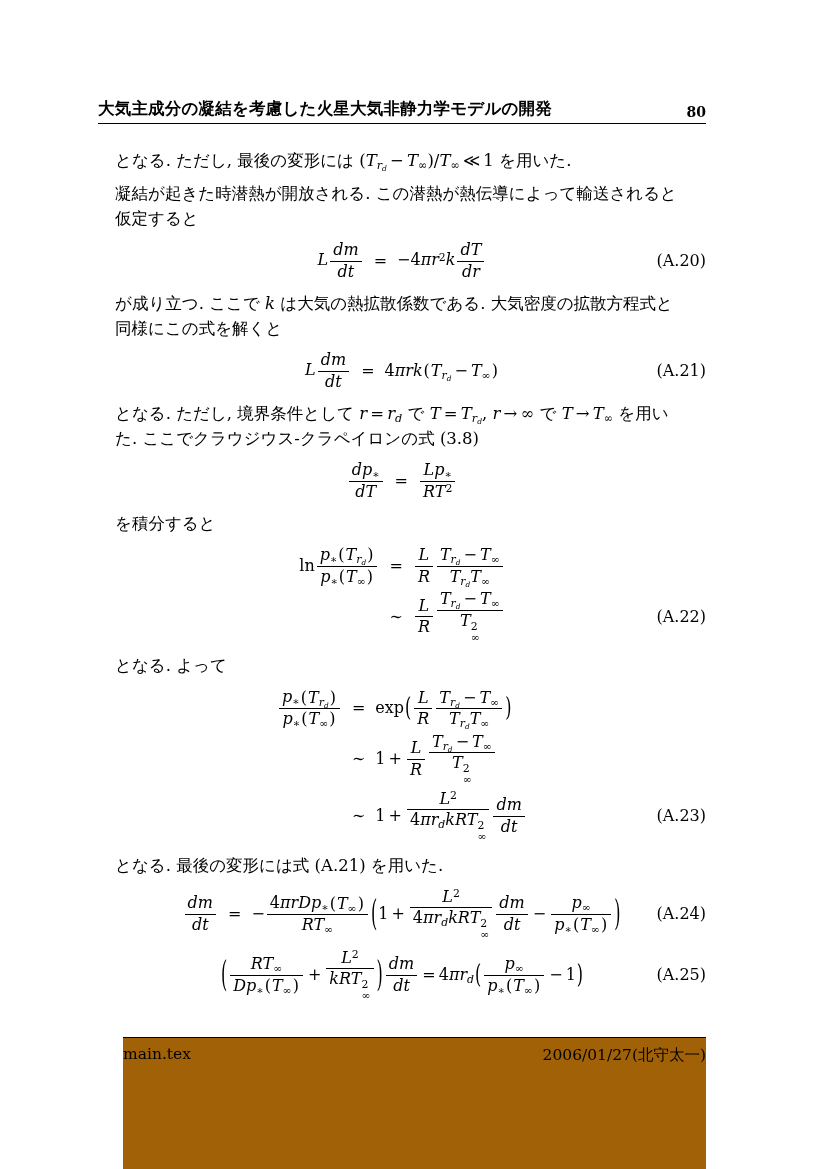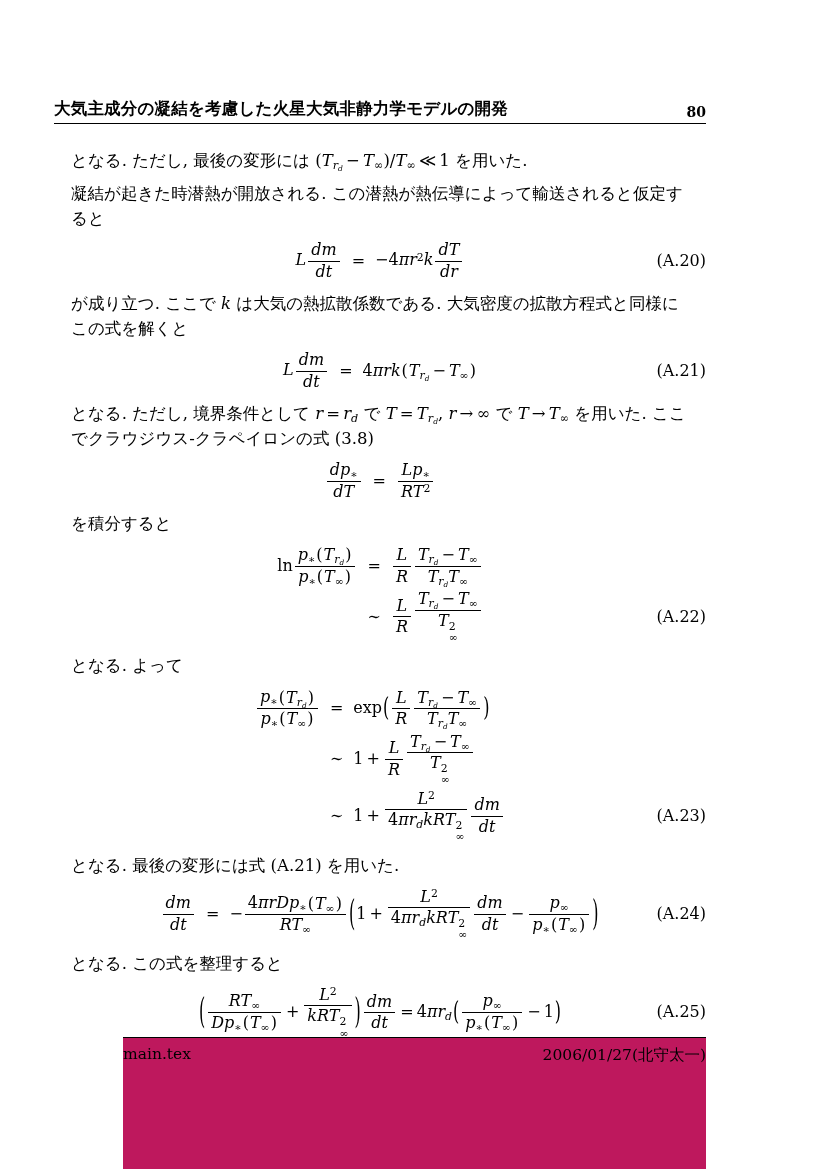--- a/index.html
+++ b/index.html
@@ -1,20 +1,20 @@
 <!DOCTYPE html>
 <html><head>
 <meta charset="utf-8">
 <style>
   html, body { margin:0; padding:0; background:#ffffff; }
   body { width:826px; height:1169px; overflow:hidden; color:#000; }
   .page {
     position:relative; box-sizing:border-box;
     width:826px; height:1169px;
-    padding:98px 120px 0 54px;
+    padding:98px 120px 0 98px;
     background:#ffffff;
   }
   .doc-header {
     display:flex; justify-content:space-between; align-items:flex-end;
     border-bottom:1.5px solid #000; padding-bottom:3px; margin-bottom:24px;
   }
   .doc-title {
     font-family:"DejaVu Sans","Liberation Sans",sans-serif;
     font-weight:bold; font-size:16.5px; letter-spacing:0.2px;
   }
@@ -56,21 +56,21 @@
   .eq-op { padding-left:10px; padding-right:10px; text-align:center; }
   .eq-op.empty { padding-left:0; padding-right:0; }
   .eq-rhs { text-align:left; }
   .eqnum { position:absolute; right:0; top:50%; transform:translateY(-50%); font-size:16px; }
 
   .doc-footer {
     position:absolute; left:123px; right:120px; top:1037px; bottom:0;
     border-top:1.5px solid #000; padding-top:7px;
     display:flex; justify-content:space-between; align-items:flex-start;
     font-family:"DejaVu Serif","Liberation Serif",serif; font-size:15.5px;
-    background:#be185d;
+    background:#a16207;
   }
 </style>
 </head>
 <body>
 
 <div class="page">
   <header class="doc-header">
     <span class="doc-title">大気主成分の凝結を考慮した火星大気非静力学モデルの開発</span>
     <span class="page-number">80</span>
   </header>
@@ -198,21 +198,20 @@
                           <span class="paren">(</span>
                           <span class="mrow"><span class="mit">T</span><span class="sub"><span class="mrow"><span>∞</span></span></span></span>
                           <span class="paren">)</span>
                         </span></span></span></span></span>
                 <span class="paren" style="transform: scaleY(2.18);">)</span>
               </span></div>
           </div>
         </div>
         <span class="eqnum" style="top: 28.5px;">(A.24)</span>
       </div>
-      <p class="para">となる. この式を整理すると</p>
       <div class="equation math">
         <div class="eq-table">
           <div class="eq-row num-row">
             <div class="eq-cell eq-lhs empty"></div>
             <div class="eq-cell eq-op empty"></div>
             <div class="eq-cell eq-rhs"><span class="pgroup">
                 <span class="paren" style="transform: scaleY(2.18);">(</span>
                 <span class="mrow"><span class="frac"><span class="fnum"><span class="mrow"><span class="mit">R</span><span class="mit">T</span><span class="sub"><span class="mrow"><span>∞</span></span></span></span></span><span class="fden"><span class="mrow"><span class="mit">D</span><span class="mit">p</span><span class="sub"><span class="mrow"><span>∗</span></span></span><span class="pgroup">
                           <span class="paren">(</span>
                           <span class="mrow"><span class="mit">T</span><span class="sub"><span class="mrow"><span>∞</span></span></span></span>

